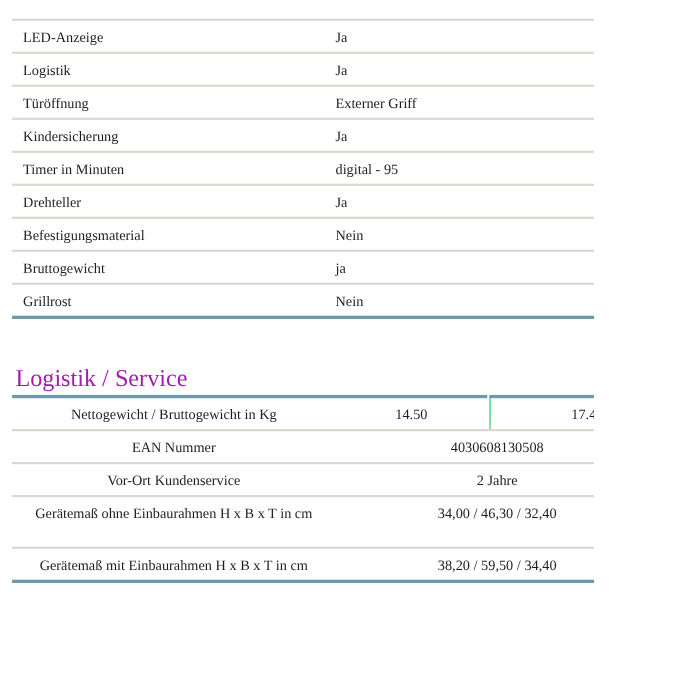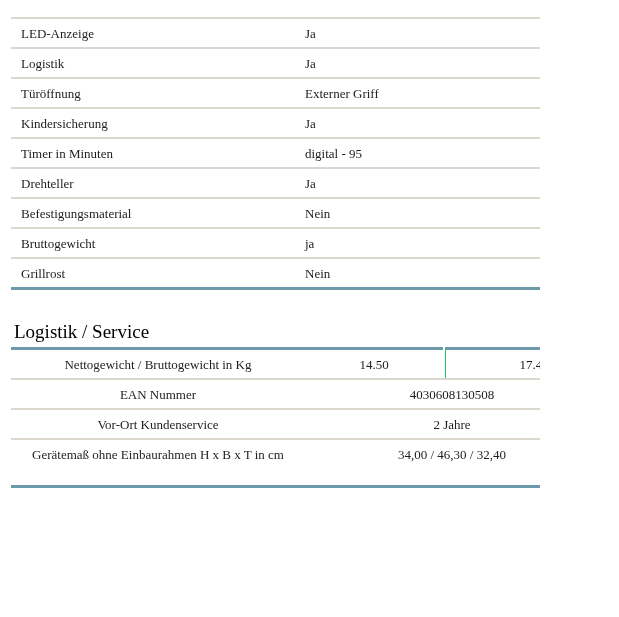--- a/index.html
+++ b/index.html
@@ -39,24 +39,24 @@
     padding-left: 10px;
     line-height: 19px;
   }
   .t-value {
     flex: 1 1 auto;
     padding-left: 10px;
     line-height: 19px;
   }
   .section-heading {
     font-family: "Liberation Serif", "DejaVu Serif", serif;
-    font-size: 19px;
+    font-size: 22px;
     font-weight: normal;
-    color: #000000;
-    margin: 32px 0 6px 14px;
+    color: #a21caf;
+    margin: 44px 0 6px 14px;
     line-height: 19px;
   }
   .logistics {
     border-bottom: 3px solid #6d99aa;
     text-align: center;
   }
   .logistics .t-row.first-row {
     border-top: none;
     height: 31px;
     align-items: stretch;
@@ -152,15 +152,19 @@
       <div class="t-value">4030608130508</div>
     </div>
     <div class="t-row">
       <div class="t-label">Vor-Ort Kundenservice</div>
       <div class="t-value">2 Jahre</div>
     </div>
     <div class="t-row tall">
       <div class="t-label">Gerätemaß ohne Einbaurahmen H x B x T in cm</div>
       <div class="t-value">34,00 / 46,30 / 32,40</div>
     </div>
+    <div class="t-row nowrap-label">
+      <div class="t-label">Gerätemaß mit Einbaurahmen H x B x T in cm</div>
+      <div class="t-value">38,20 / 59,50 / 34,40</div>
+    </div>
   </div>
 
 </div>
 
 </body></html>

